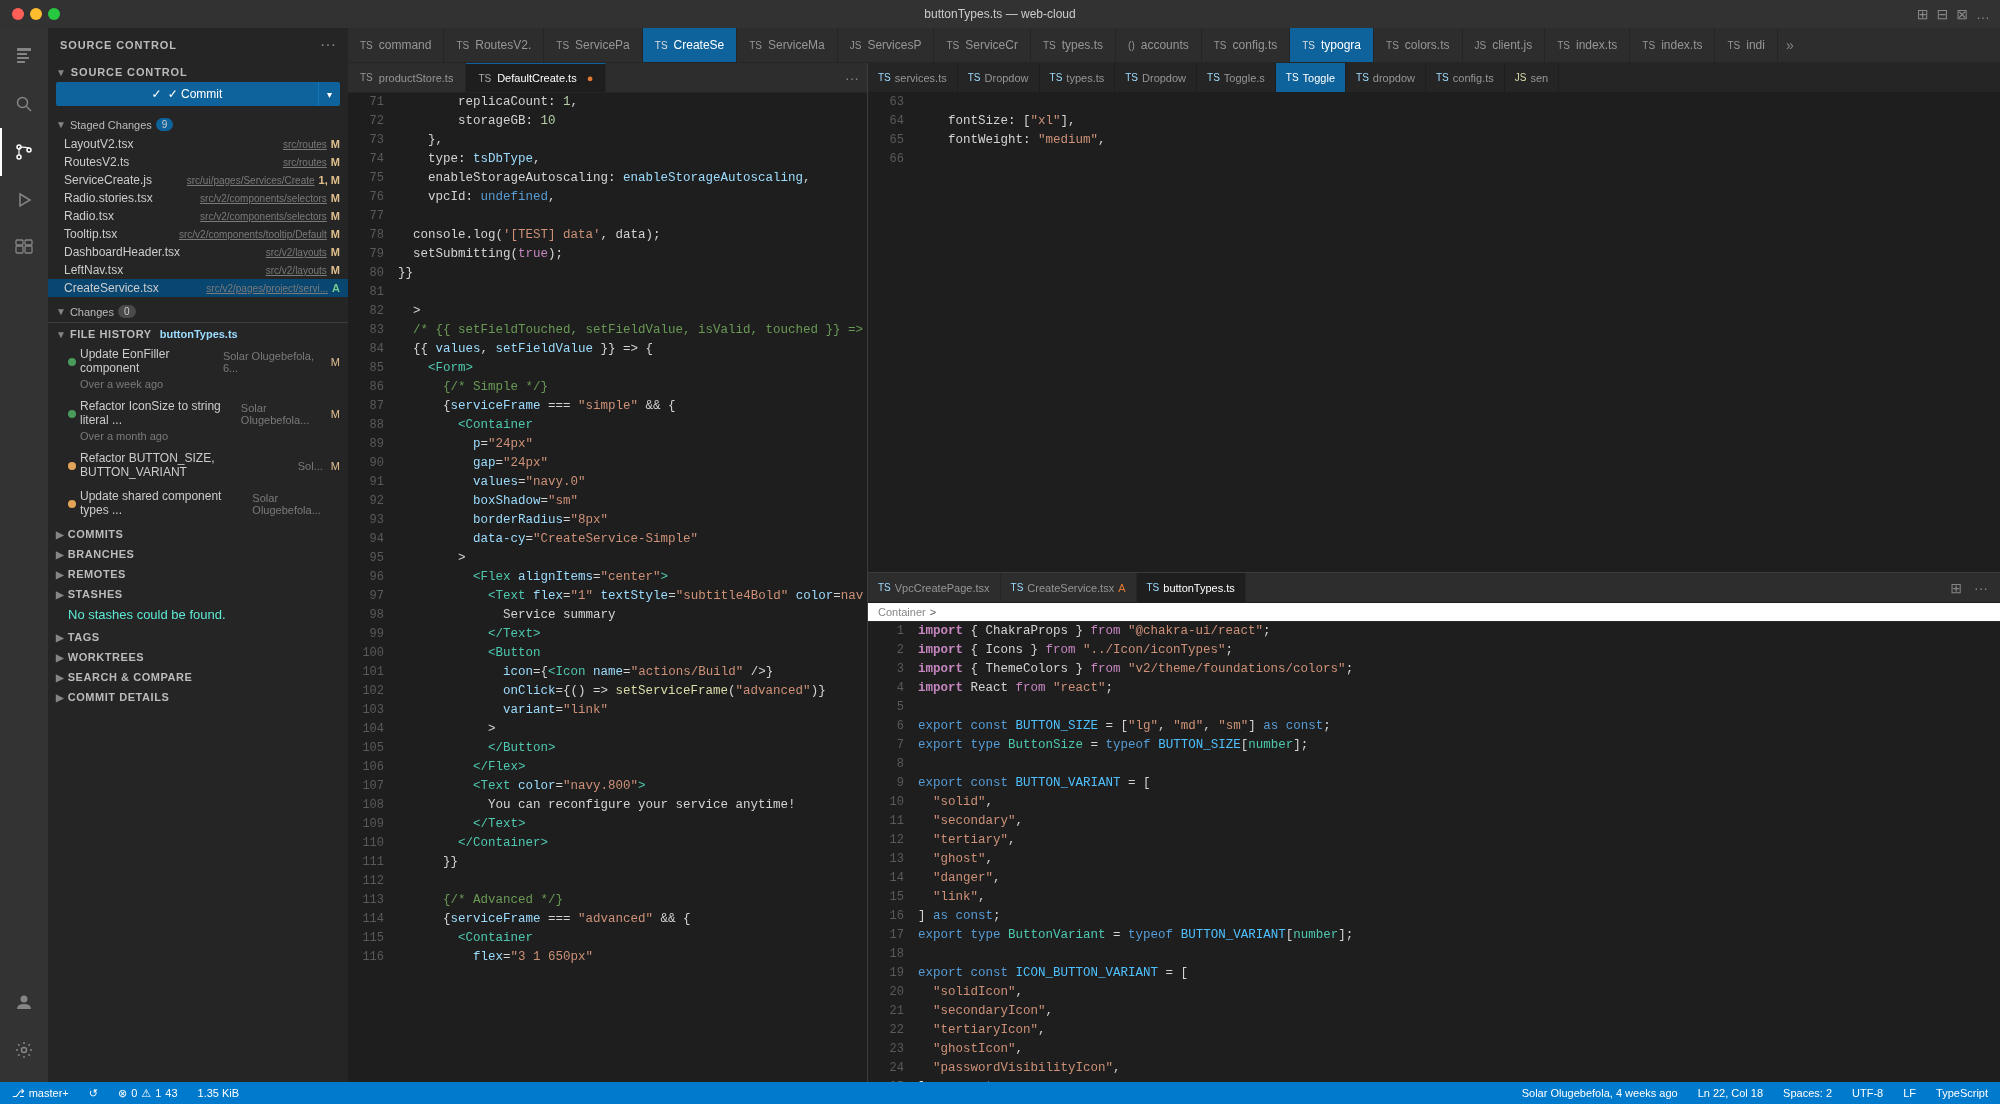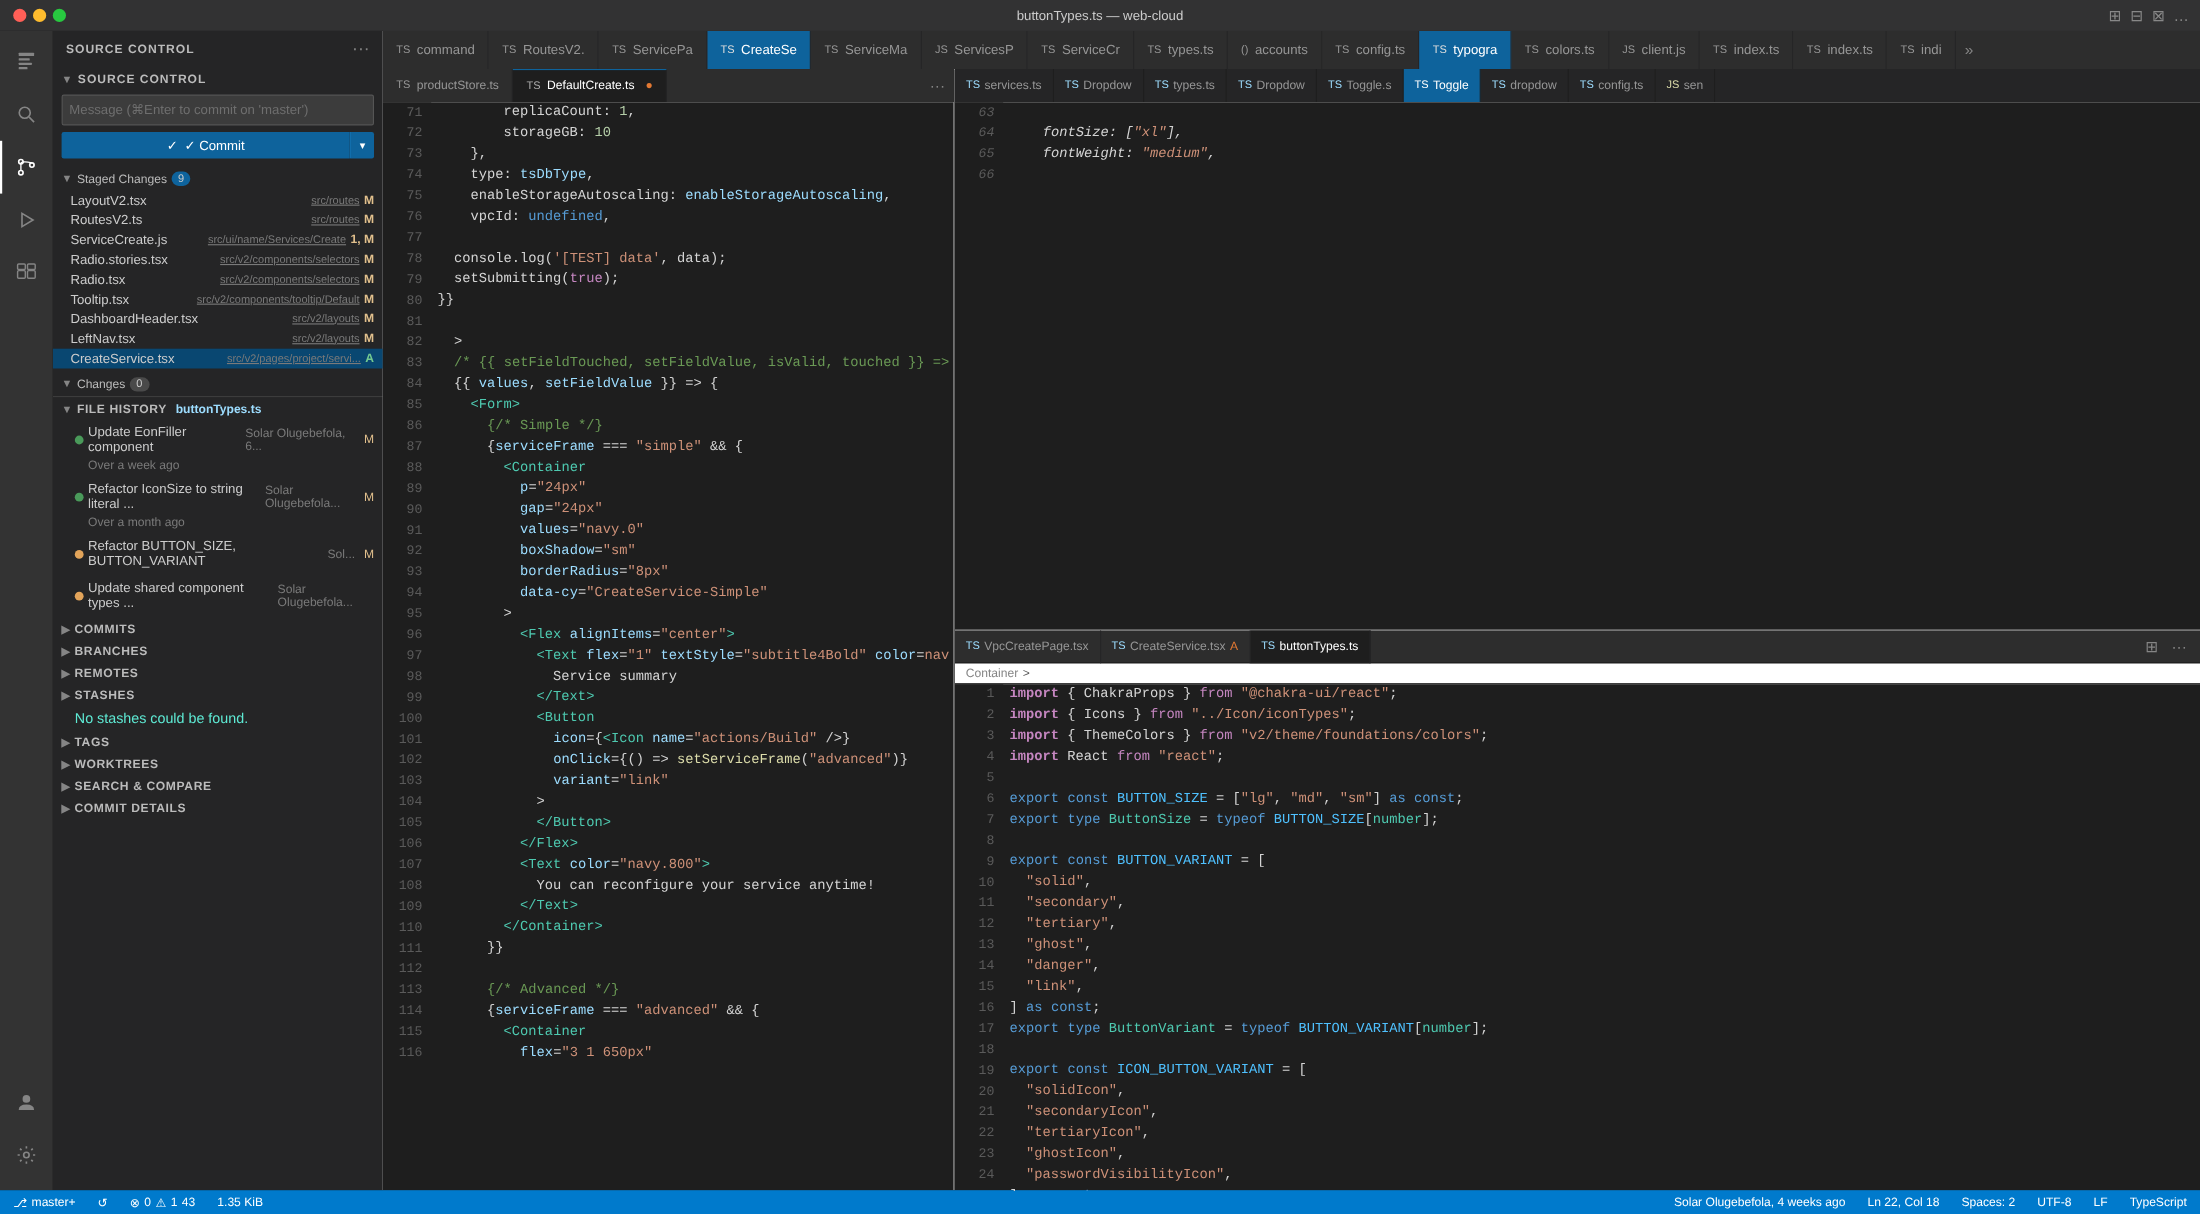--- a/index.html
+++ b/index.html
@@ -603,23 +603,20 @@
     </div>
 
     <div class="sidebar-content">
 
       <div class="sc-section">
         <div class="sc-section-header">
           <span class="chevron">▼</span>
           <span>SOURCE CONTROL</span>
         </div>
 
-        <div class="message-input-wrap">
-          <input class="message-input" type="text" placeholder="Message (⌘Enter to commit on 'master')" style="">
-        </div>
 
         <div class="commit-btn-wrap">
           <button class="commit-btn commit-btn-main">
             <span>✓</span>
             <span>✓ Commit</span>
           </button>
           <button class="commit-btn-arrow">▾</button>
         </div>
 
         <div class="staged-section">
@@ -636,21 +633,21 @@
             <span class="file-path">src/routes</span>
             <span class="file-status M">M</span>
           </div>
           <div class="file-item">
             <span class="file-name">RoutesV2.ts</span>
             <span class="file-path">src/routes</span>
             <span class="file-status M">M</span>
           </div>
           <div class="file-item">
             <span class="file-name">ServiceCreate.js</span>
-            <span class="file-path">src/ui/name/Services/Create</span>
+            <span class="file-path">src/ui/pages/Services/Create</span>
             <span class="file-status M">1, M</span>
           </div>
           <div class="file-item">
             <span class="file-name">Radio.stories.tsx</span>
             <span class="file-path">src/v2/components/selectors</span>
             <span class="file-status M">M</span>
           </div>
           <div class="file-item">
             <span class="file-name">Radio.tsx</span>
             <span class="file-path">src/v2/components/selectors</span>
@@ -1020,21 +1017,21 @@
             <div class="sec-tab">
               <span style="color:#9cdcfe;font-size:10px;">TS</span>
               <span>config.ts</span>
             </div>
             <div class="sec-tab">
               <span style="color:#dcdcaa;font-size:10px;">JS</span>
               <span>sen</span>
             </div>
           </div>
 
-          <div class="code-editor" style="height:100%;overflow:hidden;font-style:italic;">
+          <div class="code-editor" style="height:100%;overflow:hidden;">
             <div class="line-numbers">
               <div>63</div>
                 <div>64</div>
                 <div>65</div>
                 <div>66</div>
             </div>
             <div class="code-content">
 <span class="white">    fontSize: [</span><span class="str">"xl"</span><span class="white">],</span>
 <span class="white">    fontWeight: </span><span class="str">"medium"</span><span class="white">,</span>
 </div>

